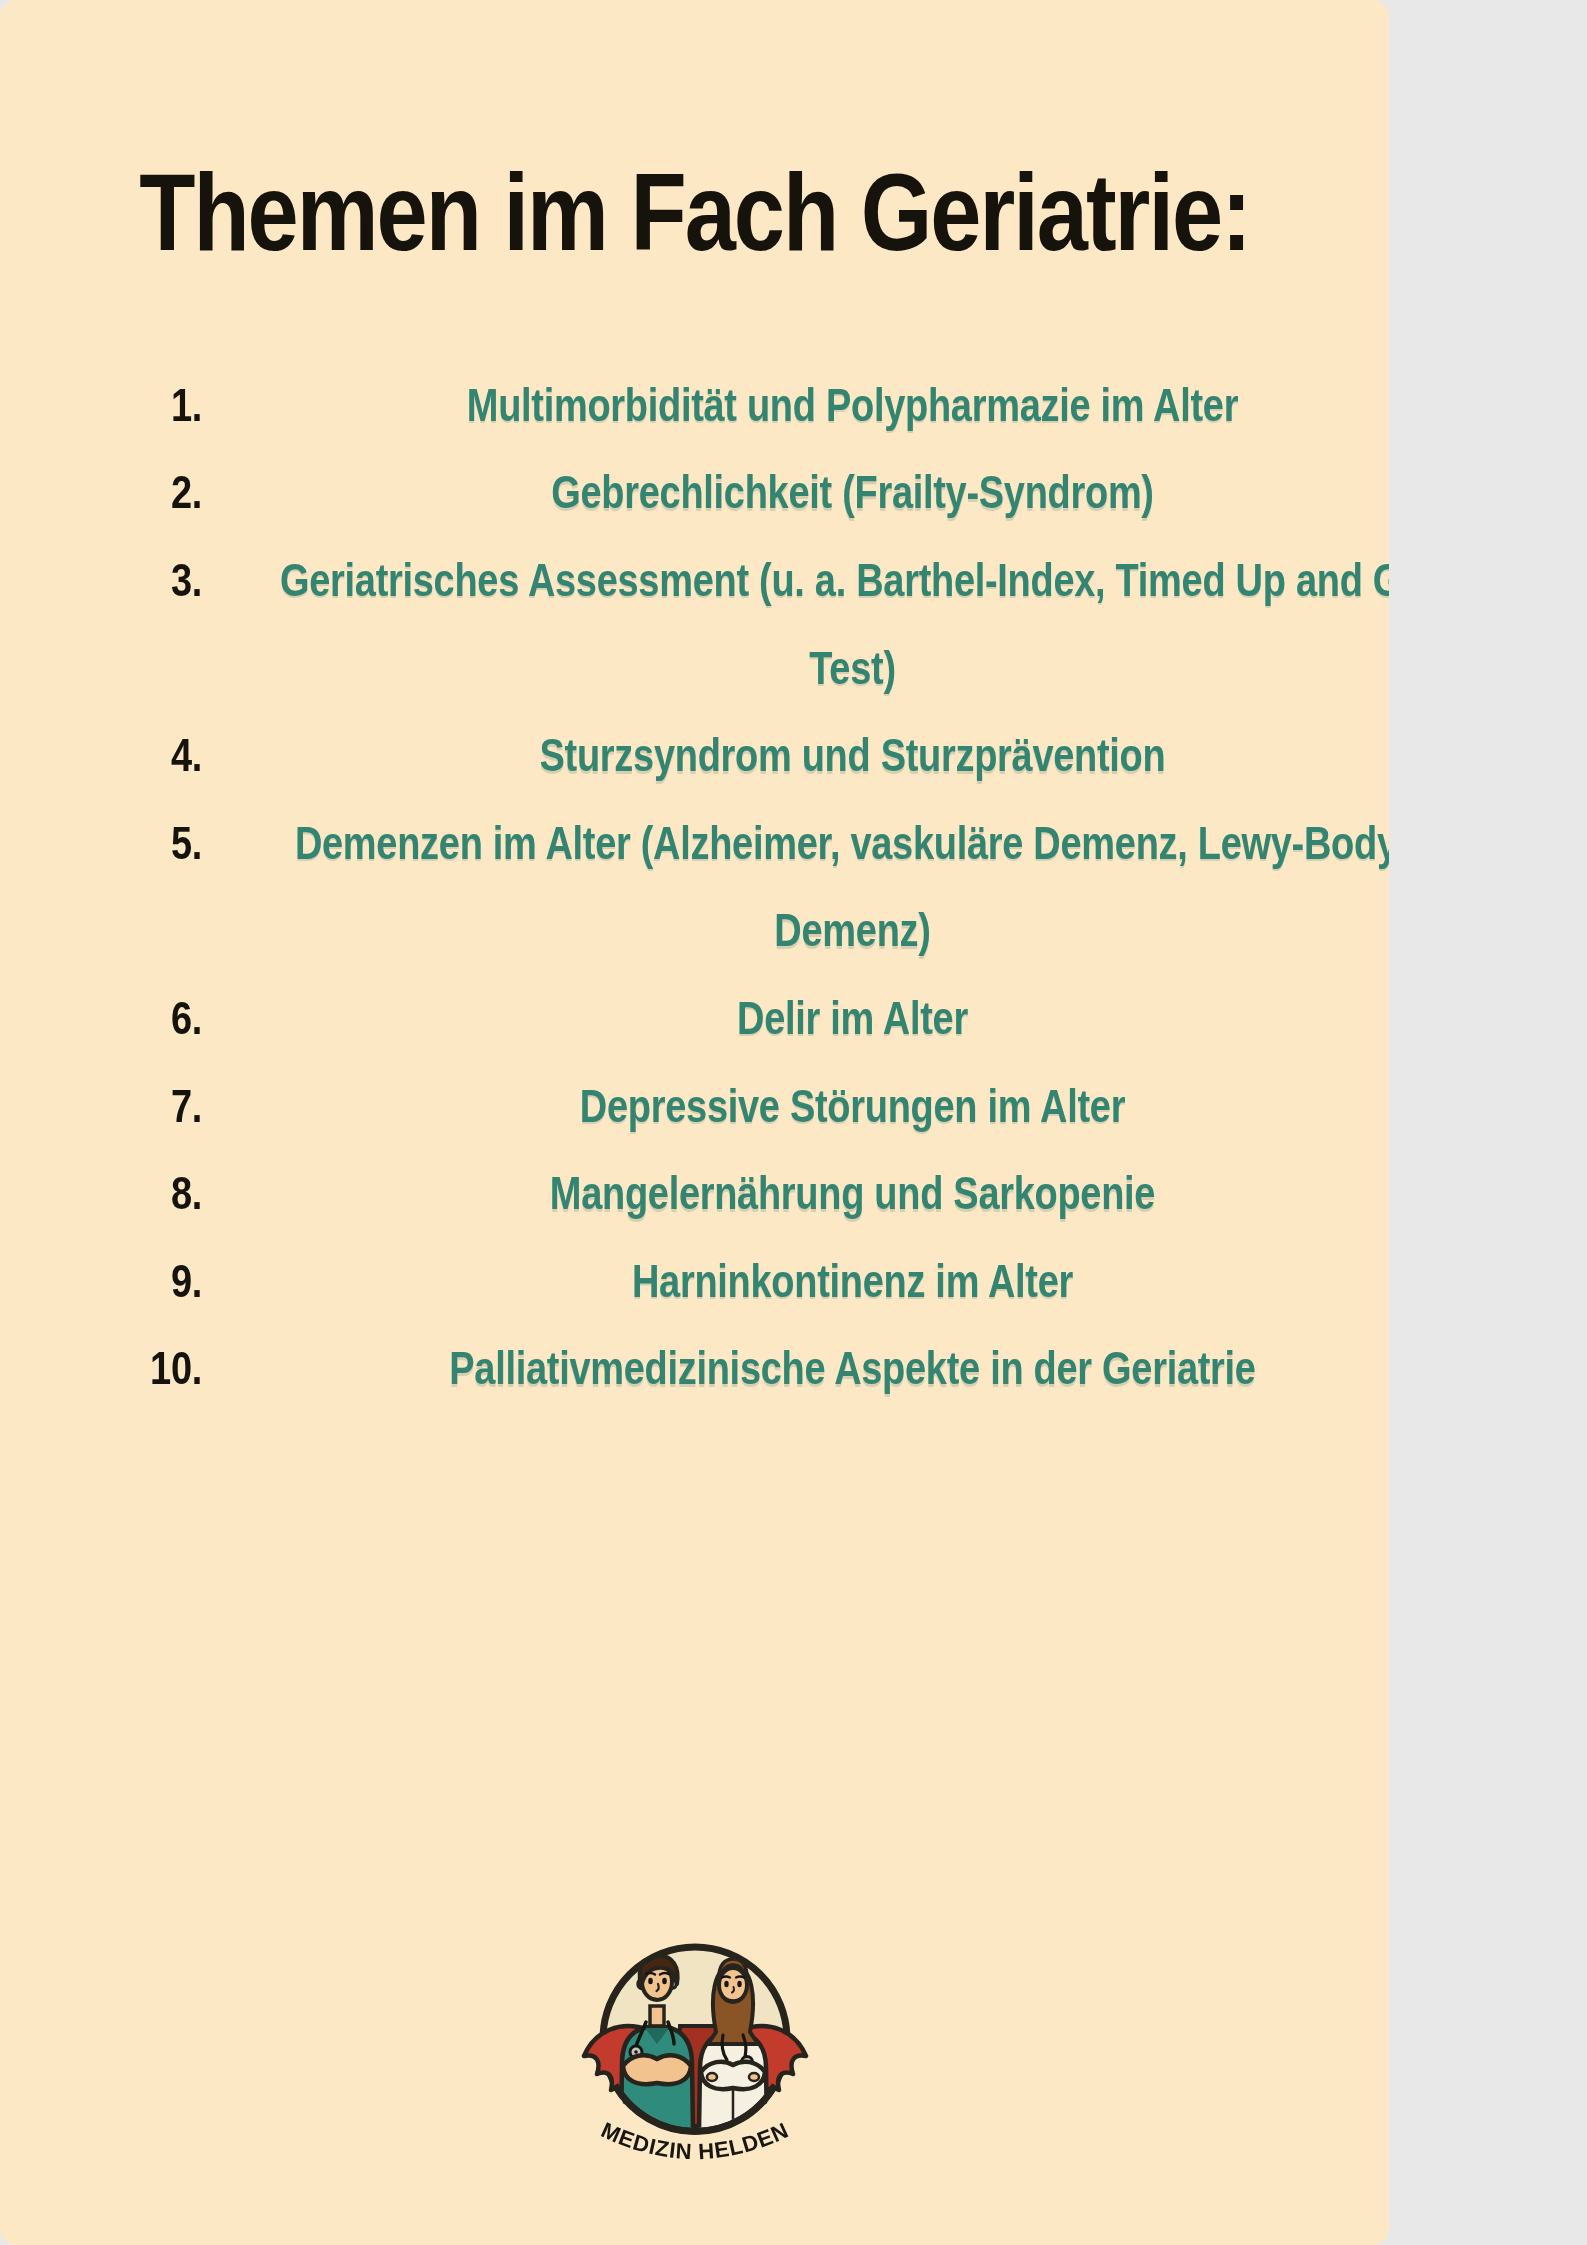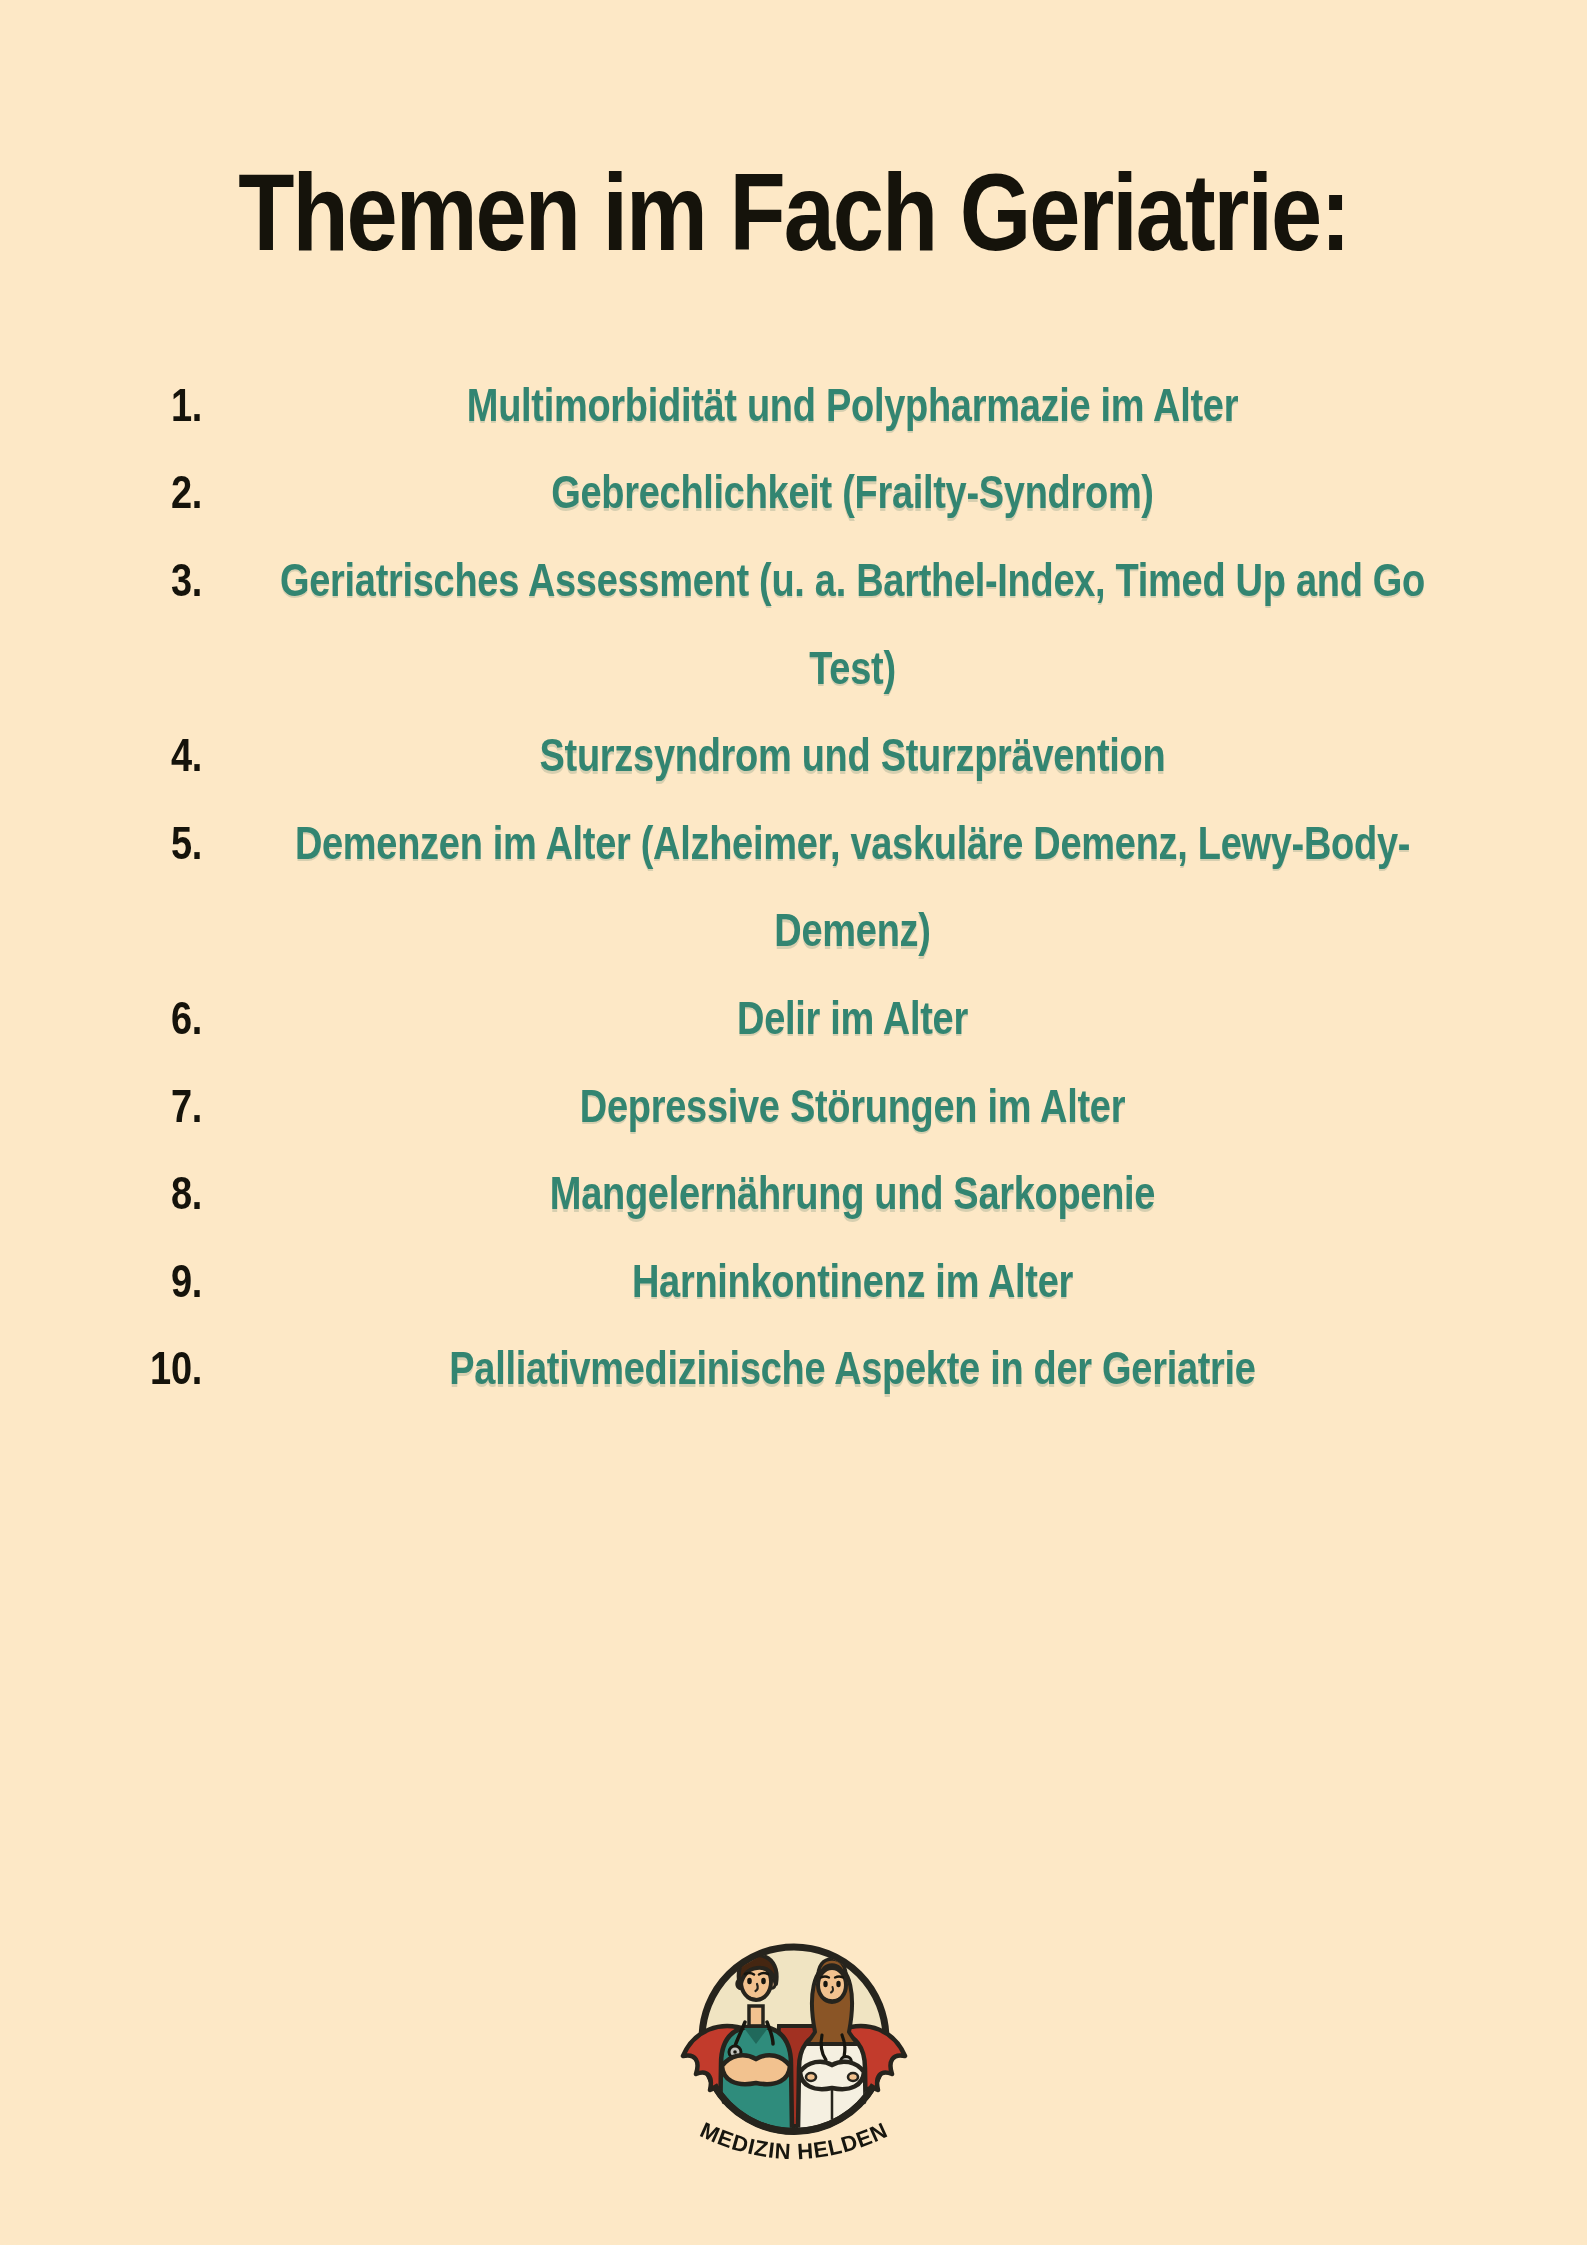--- a/index.html
+++ b/index.html
@@ -5,24 +5,25 @@
   :root{
     --background:#FDE8C6;
     --heading-color:#15130B;
     --number-color:#15130B;
     --list-text-color:#338571;
   }
   html,body{margin:0;padding:0;}
   body{background:#e8e8e8;}
   .page{
     position:relative;
-    width:1587px;height:2245px;
+    width:1389px;height:2245px;
     background:var(--background);
     overflow:hidden;
     font-family:"Liberation Sans","DejaVu Sans",sans-serif;
+    border-radius:16px;
   }
   .title{
     position:absolute;top:158px;left:0;right:0;
     margin:0;
     text-align:center;
     font-size:92px;line-height:92px;
     font-weight:700;
     letter-spacing:-2px;
     color:var(--heading-color);
     transform:scaleY(1.18);

